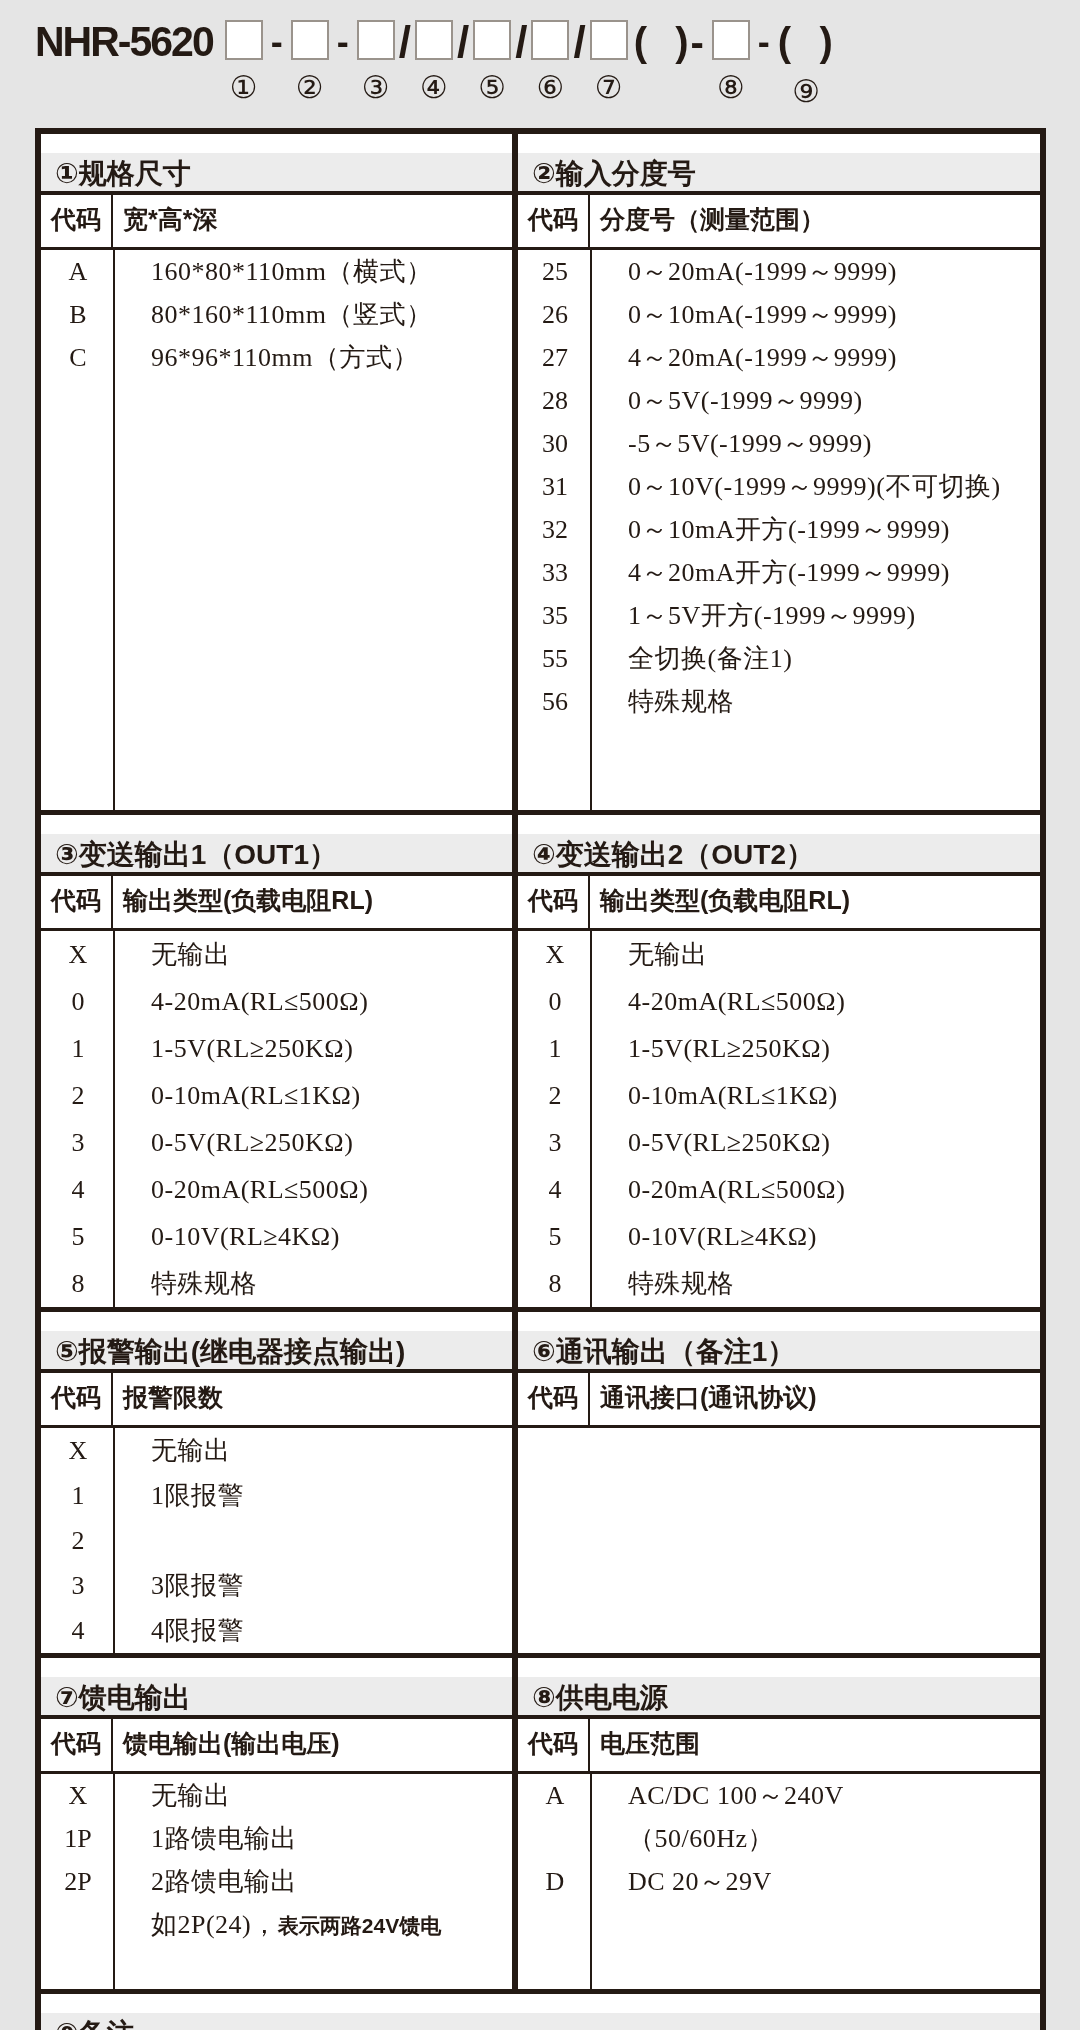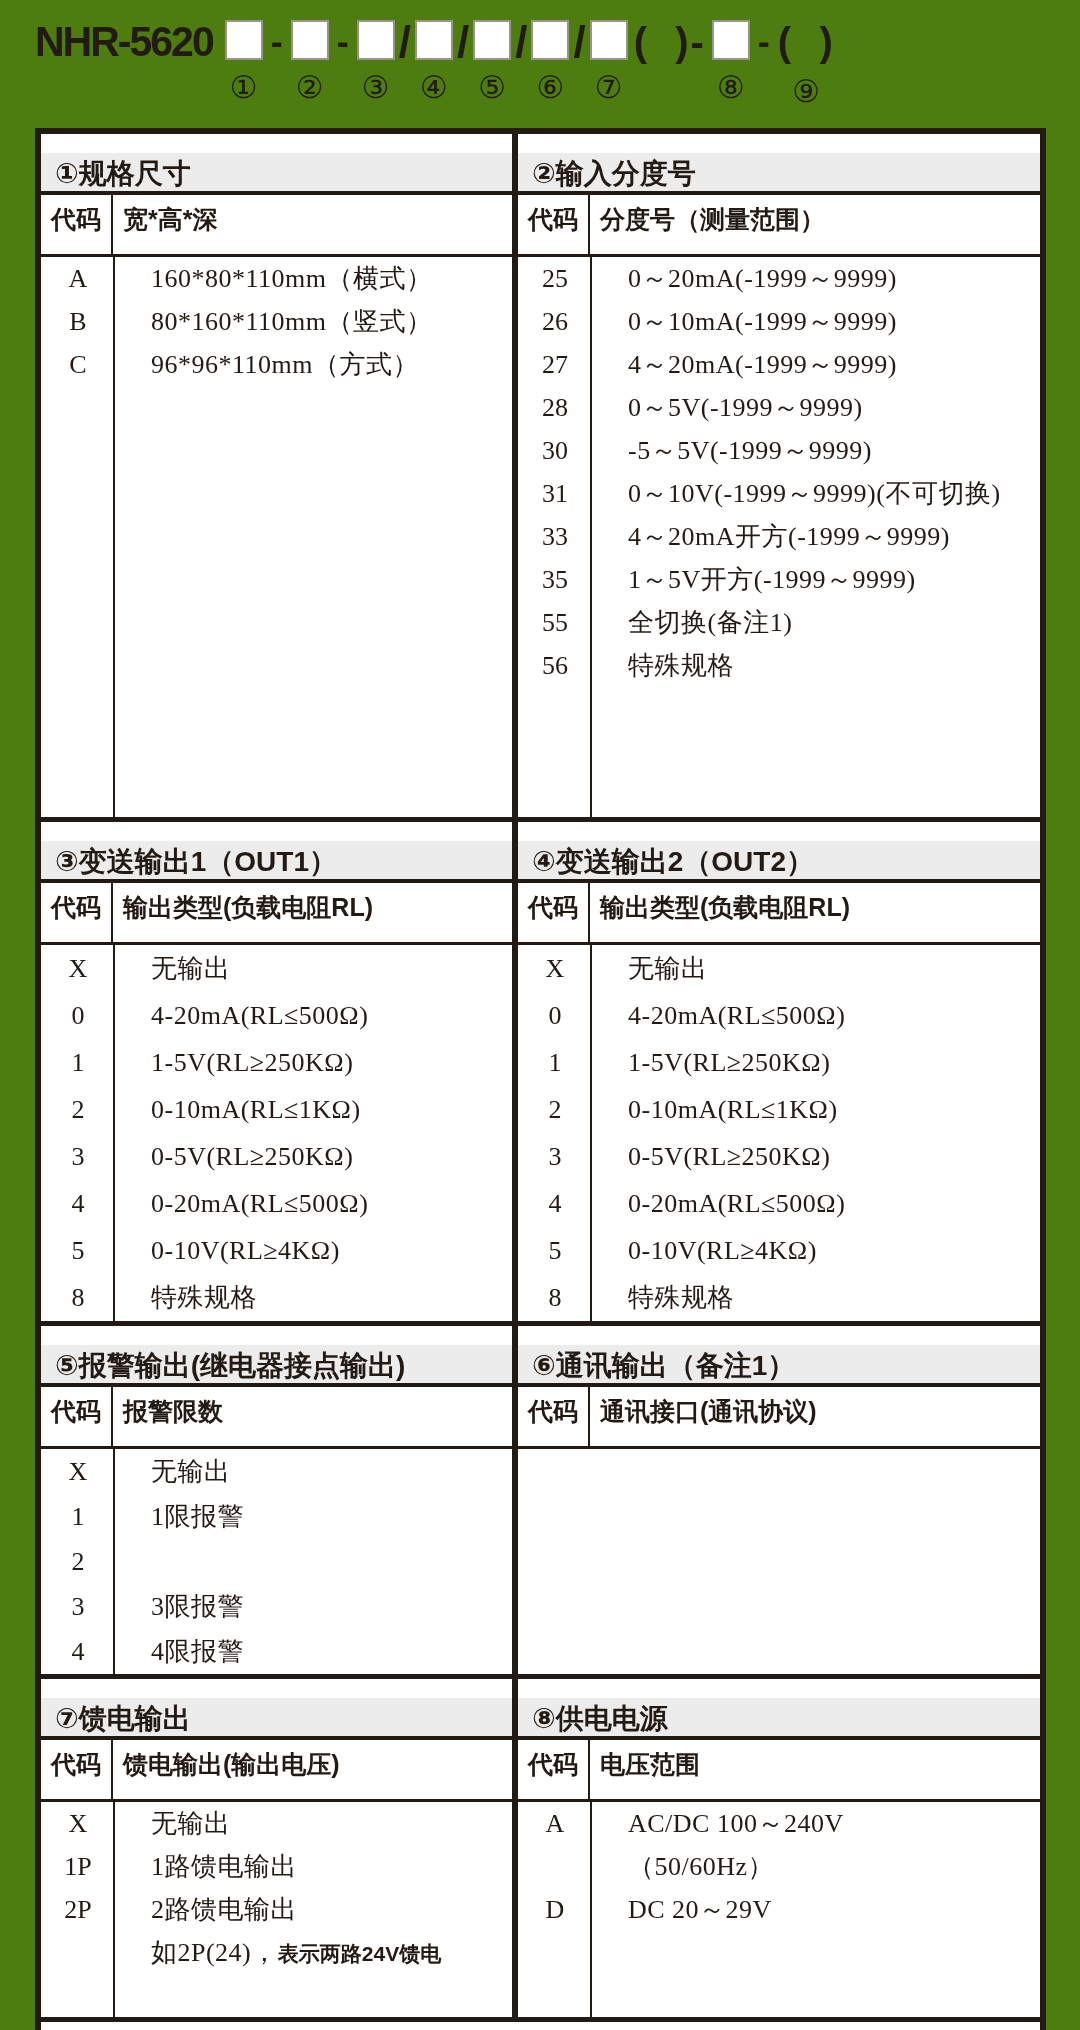--- a/index.html
+++ b/index.html
@@ -1,19 +1,19 @@
 <!DOCTYPE html>
 <html><head>
 <meta charset="utf-8">
 <style>
   * { margin:0; padding:0; box-sizing:border-box; }
   html,body { background:#ffffff; }
   .page {
     position:relative; width:1080px; height:2030px; margin:0 auto;
-    background:#4d7c0f; color:#241a14; overflow:hidden;
+    background:#e5e5e5; color:#241a14; overflow:hidden;
     font-family:"Liberation Sans","DejaVu Sans",sans-serif;
   }
 
   
   .model-line { position:absolute; left:35px; top:20px; display:flex; align-items:flex-start; }
   .model-prefix {
     font-weight:bold; font-size:41px; line-height:44px; letter-spacing:-2px;
     margin-right:12px; transform:scaleY(1.02);
   }
   .slot { display:flex; flex-direction:column; align-items:center; }
@@ -37,21 +37,21 @@
   .half.right { flex:1; }
 
   .sec-title {
     height:42px; line-height:42px; background:#ececec;
     border-bottom:4px solid #241a14;
     font-weight:bold; font-size:28px; padding-left:14px;
     white-space:nowrap; overflow:hidden;margin-top:19px;
   }
   .full-width { width:100%; }
 
-  .col-hdr { display:flex; height:62px; line-height:48px; border-bottom:3px solid #241a14; }
+  .col-hdr { display:flex; height:55px; line-height:48px; border-bottom:3px solid #241a14; }
   .code-hdr {
     width:72px; border-right:2px solid #241a14; text-align:center;
     font-weight:bold; font-size:25px;
   }
   .desc-hdr { flex:1; padding-left:10px; font-weight:bold; font-size:25px; white-space:nowrap; }
 
   .body { position:relative; }
   .body::before {
     content:""; position:absolute; left:72px; top:0; bottom:0; width:2px;
     background:#241a14;
@@ -190,20 +190,24 @@
           </div>
             <div class="row">
             <div class="code">30</div>
             <div class="desc"><span>-5～5V(-1999～9999)</span><span class="small"></span></div>
           </div>
             <div class="row">
             <div class="code">31</div>
             <div class="desc"><span>0～10V(-1999～9999)(不可切换)</span><span class="small"></span></div>
           </div>
             <div class="row">
+            <div class="code">32</div>
+            <div class="desc"><span>0～10mA开方(-1999～9999)</span><span class="small"></span></div>
+          </div>
+            <div class="row">
             <div class="code">33</div>
             <div class="desc"><span>4～20mA开方(-1999～9999)</span><span class="small"></span></div>
           </div>
             <div class="row">
             <div class="code">35</div>
             <div class="desc"><span>1～5V开方(-1999～9999)</span><span class="small"></span></div>
           </div>
             <div class="row">
             <div class="code">55</div>
             <div class="desc"><span>全切换(备注1)</span><span class="small"></span></div>

